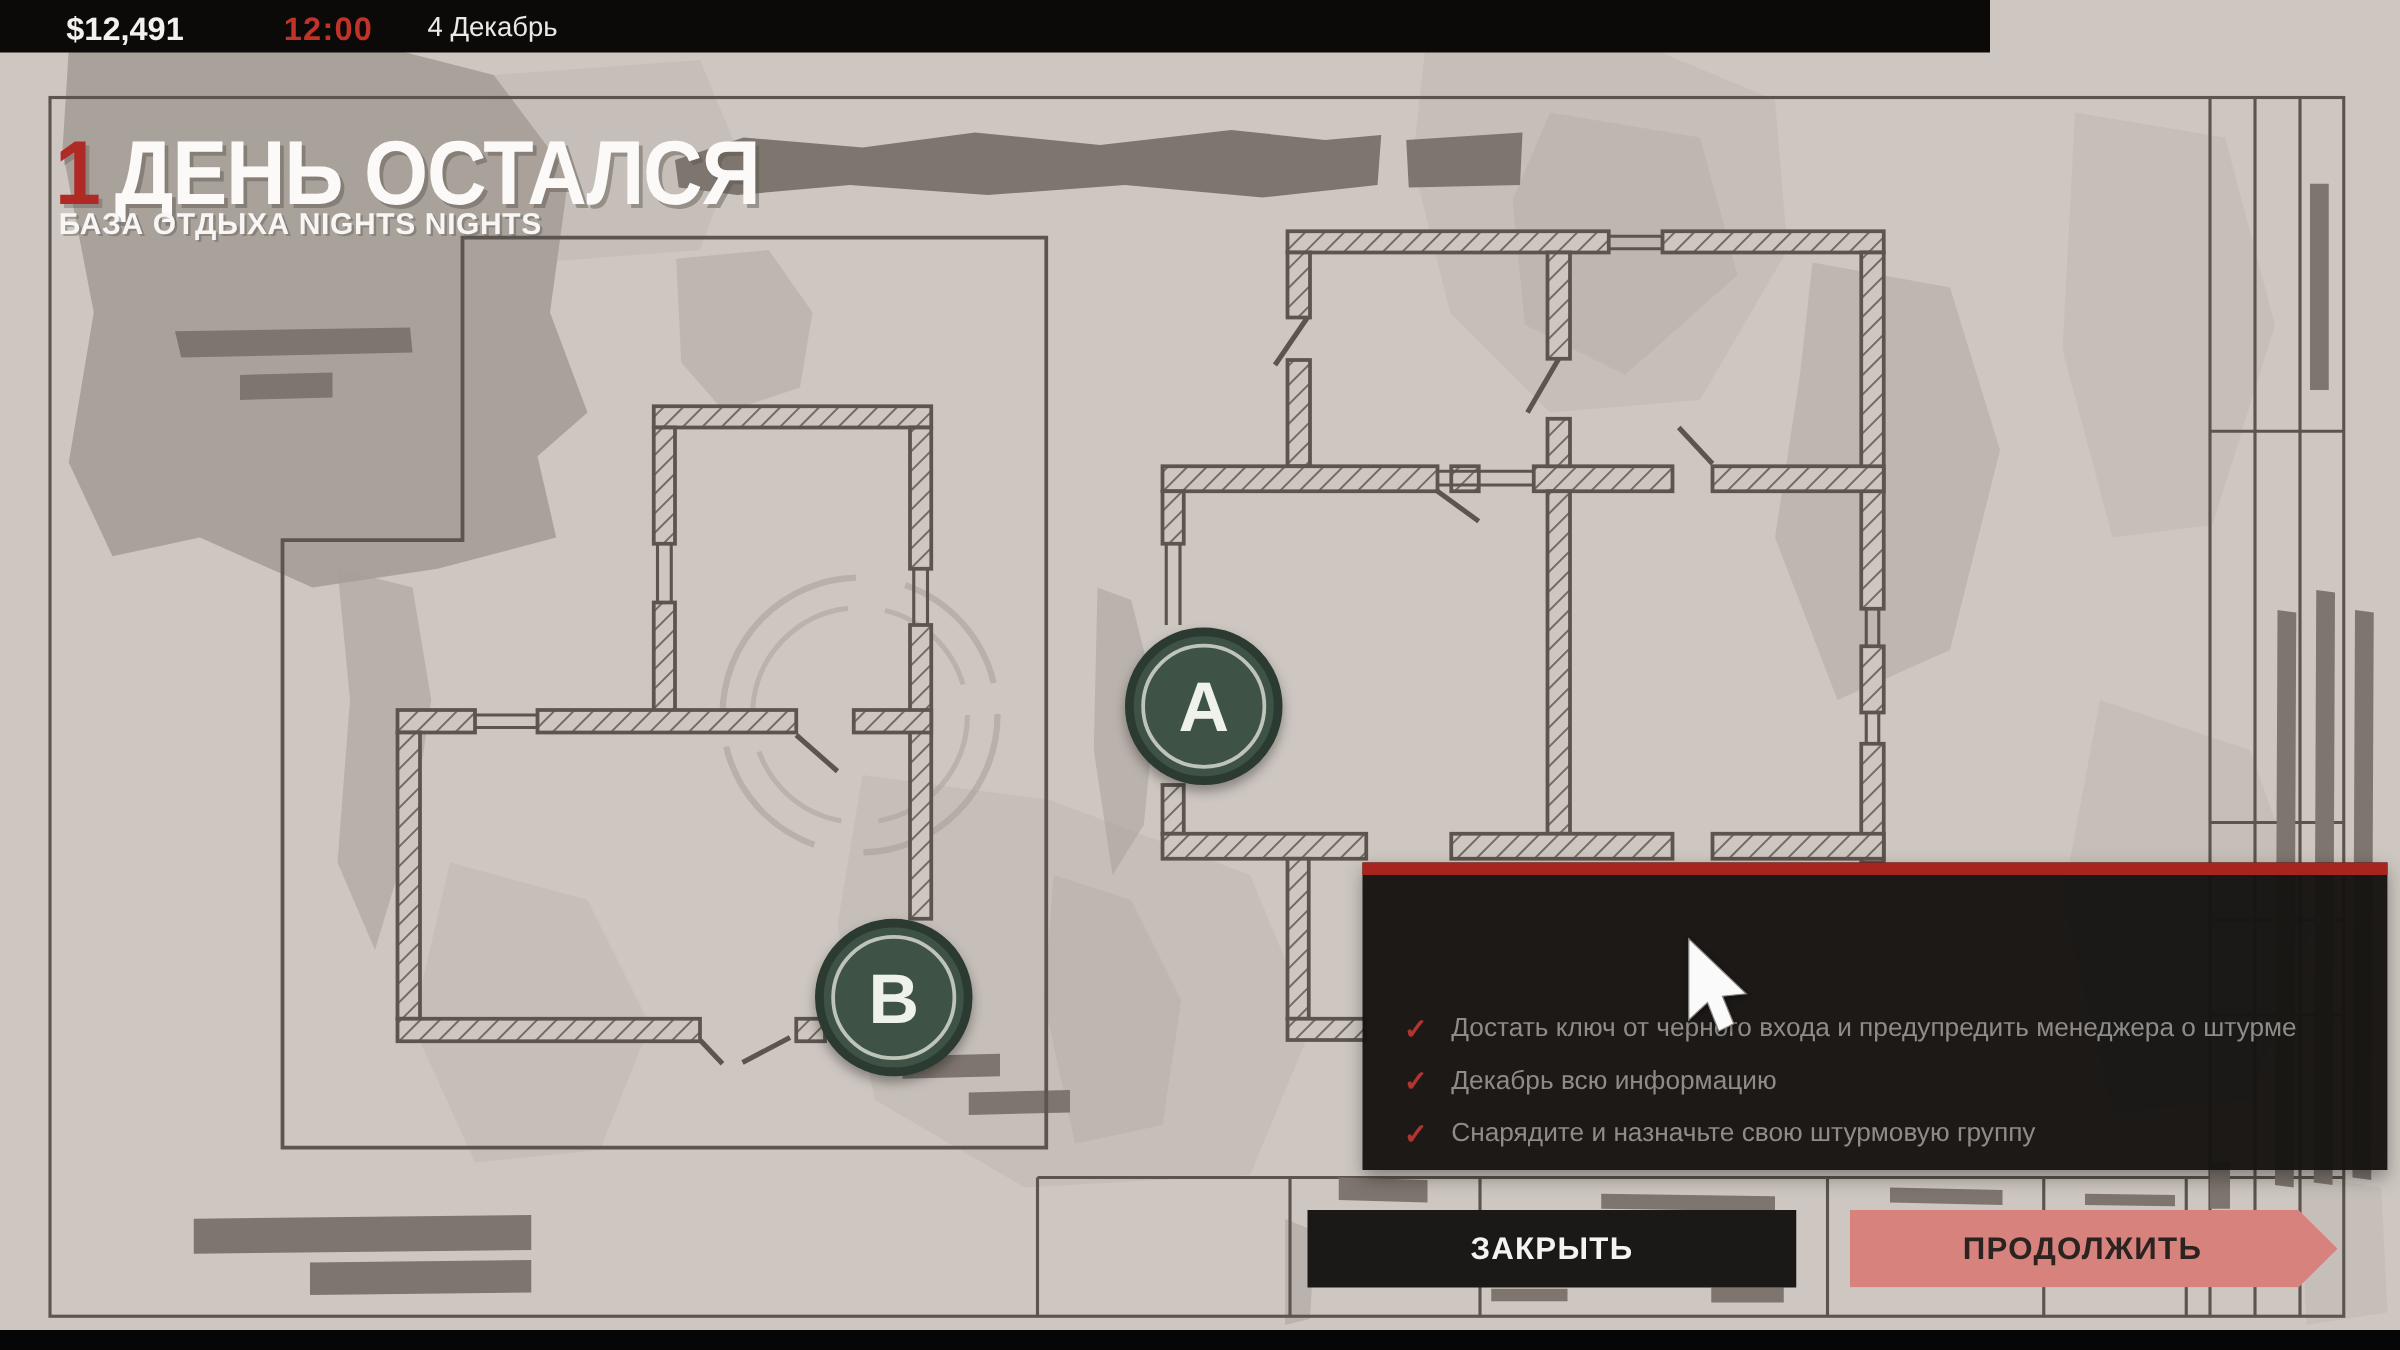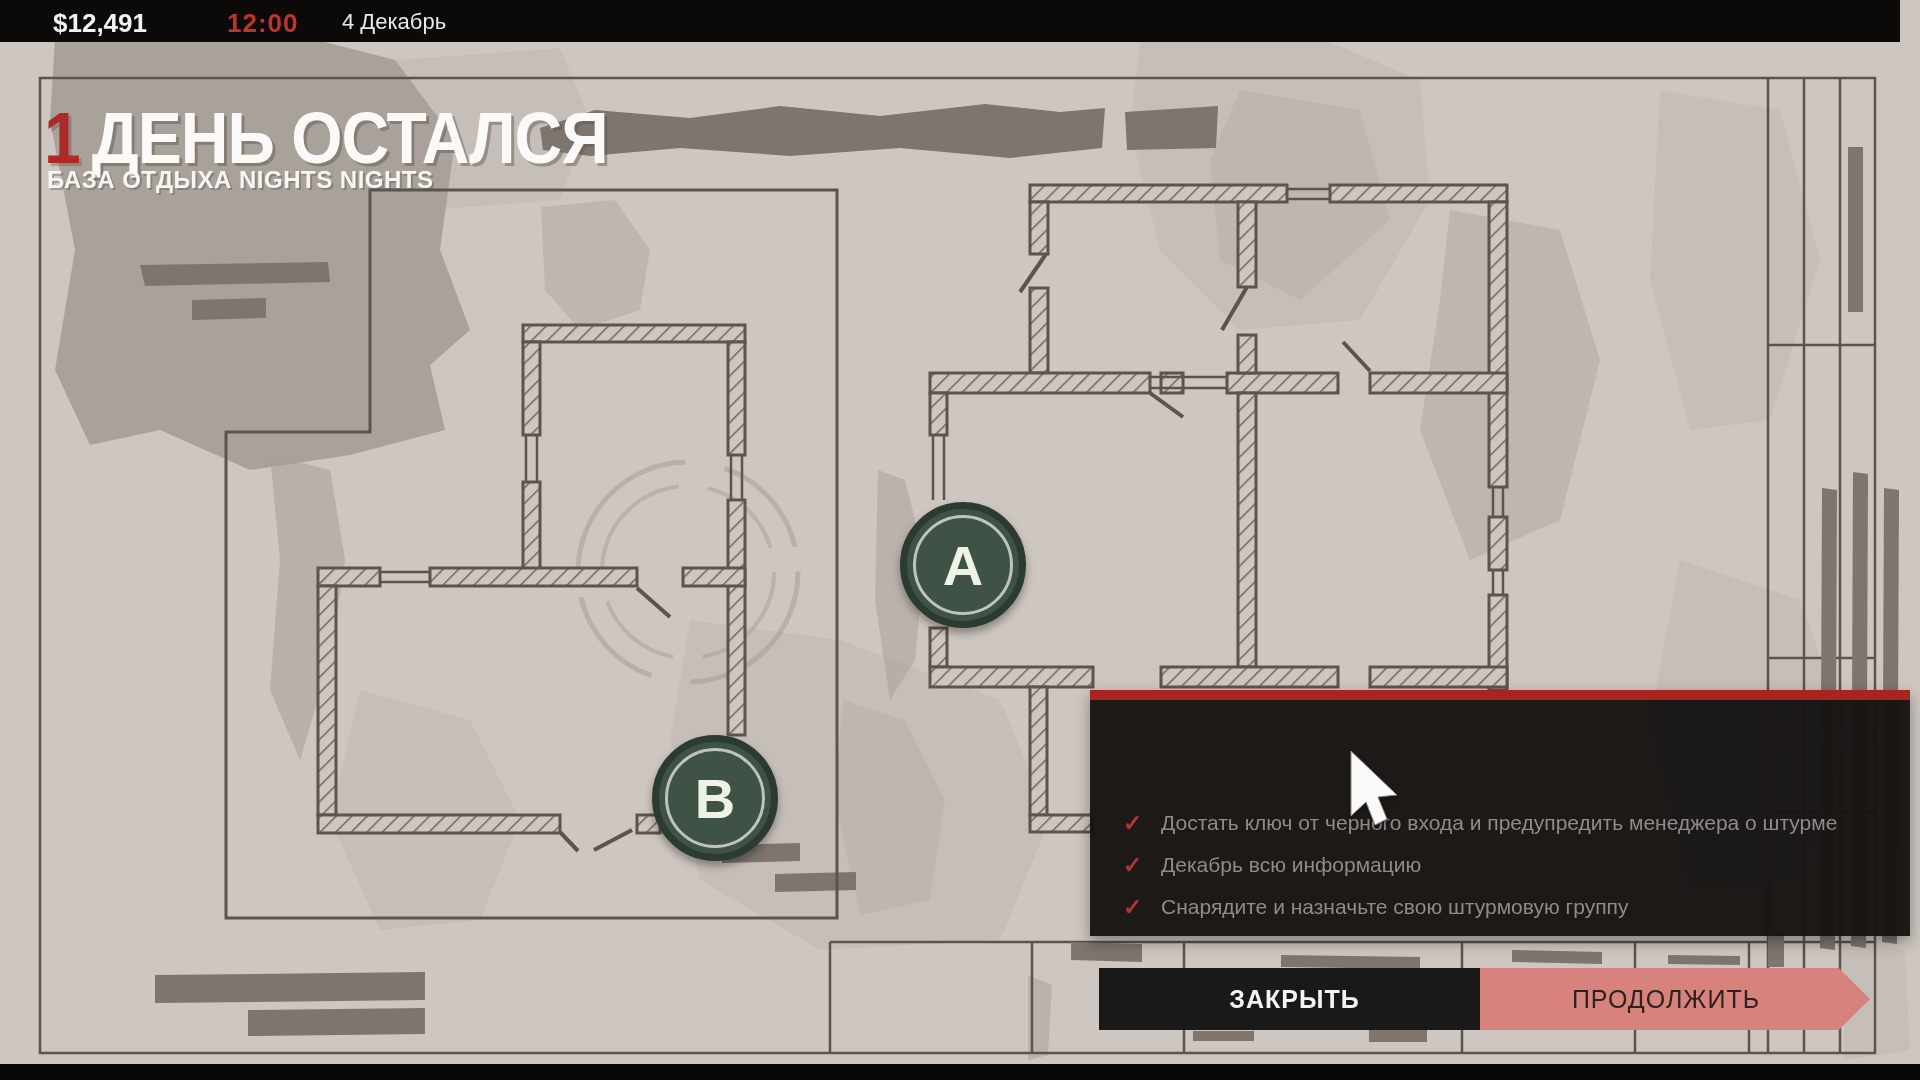--- a/index.html
+++ b/index.html
@@ -10,21 +10,21 @@
     --btn_dark:#1b1917; --btn_dark_text:#f4f3f1; --btn_pink:#d8827d; --btn_pink_text:#2b2320;
     --marker_fill:#3e5346; --marker_edge:#2c3b31; --marker_ring:#ccd0c5; --marker_text:#eef2e8;
     --title_white:#fbfaf8;
   }
   html,body{margin:0;padding:0;width:1920px;height:1080px;overflow:hidden;
     background:var(--paper);font-family:"Liberation Sans",sans-serif;}
   .abs{position:absolute;}
   #stage{position:relative;width:1920px;height:1080px;background:var(--paper);}
 
   
-  #topbar{left:0;top:0;width:1900px;height:42px;background:var(--topbar_bg);z-index:50;}
+  #topbar{left:0;top:0;width:1592px;height:42px;background:var(--topbar_bg);z-index:50;}
   #money{left:53px;top:8px;color:#f2f1ef;font-size:26px;font-weight:bold;}
   #time{left:227px;top:8px;color:var(--time_red);font-size:26px;font-weight:bold;letter-spacing:1px;}
   #date{left:342px;top:9px;color:#eceae8;font-size:22px;}
   #bottombar{left:0;top:1064px;width:1920px;height:16px;background:#070606;z-index:50;}
 
   
   #header{left:44px;top:96px;z-index:30;transform:scaleY(1.1);transform-origin:left top;}
   #days-title{font-size:66px;font-weight:bold;letter-spacing:-1px;color:var(--title_white);
     text-shadow:3px 3px 0 rgba(90,84,78,.45);white-space:nowrap;}
   #days-title .num{color:var(--accent_red);margin-right:12px;text-shadow:3px 3px 0 rgba(90,84,78,.35);}
@@ -50,27 +50,27 @@
     background:rgba(22,20,18,.97);border-top:10px solid var(--panel_red);
     box-shadow:0 6px 14px rgba(0,0,0,.35);box-sizing:border-box;}
   #panel-title{left:33px;top:36px;position:absolute;color:#f5f4f2;font-size:26px;
     font-weight:bold;letter-spacing:.5px;}
   .task{position:absolute;left:33px;display:flex;align-items:flex-start;}
   .task .chk{color:var(--check_red);font-size:23px;font-weight:bold;width:38px;flex:0 0 38px;}
   .task .txt{color:var(--task_text);font-size:21px;line-height:26px;}
   #task0{top:110px;} #task1{top:152px;} #task2{top:194px;}
 
   
-  #btn-close{left:1099px;top:968px;width:391px;height:62px;background:var(--btn_dark);
+  #btn-close{left:1046px;top:968px;width:391px;height:62px;background:var(--btn_dark);
     z-index:36;display:flex;align-items:center;justify-content:center;cursor:pointer;}
   #btn-close span{color:var(--btn_dark_text);font-size:25px;font-weight:bold;letter-spacing:1px;}
   #btn-continue{left:1480px;top:968px;width:390px;height:62px;background:var(--btn_pink);
     z-index:36;display:flex;align-items:center;justify-content:center;cursor:pointer;
     clip-path:polygon(0 0,92% 0,100% 50%,92% 100%,0 100%);}
-  #btn-continue span{color:var(--btn_pink_text);font-size:25px;font-weight:normal;
+  #btn-continue span{color:var(--btn_pink_text);font-size:25px;font-weight:bold;
     letter-spacing:1px;margin-right:18px;}
 
   #cursor{left:1350px;top:750px;z-index:60;filter:drop-shadow(1px 2px 2px rgba(0,0,0,.35));}
 </style>
 </head>
 <body>
 
 <div id="stage">
 
   <svg id="plan" class="abs" width="1920" height="1080" viewBox="0 0 1920 1080">

